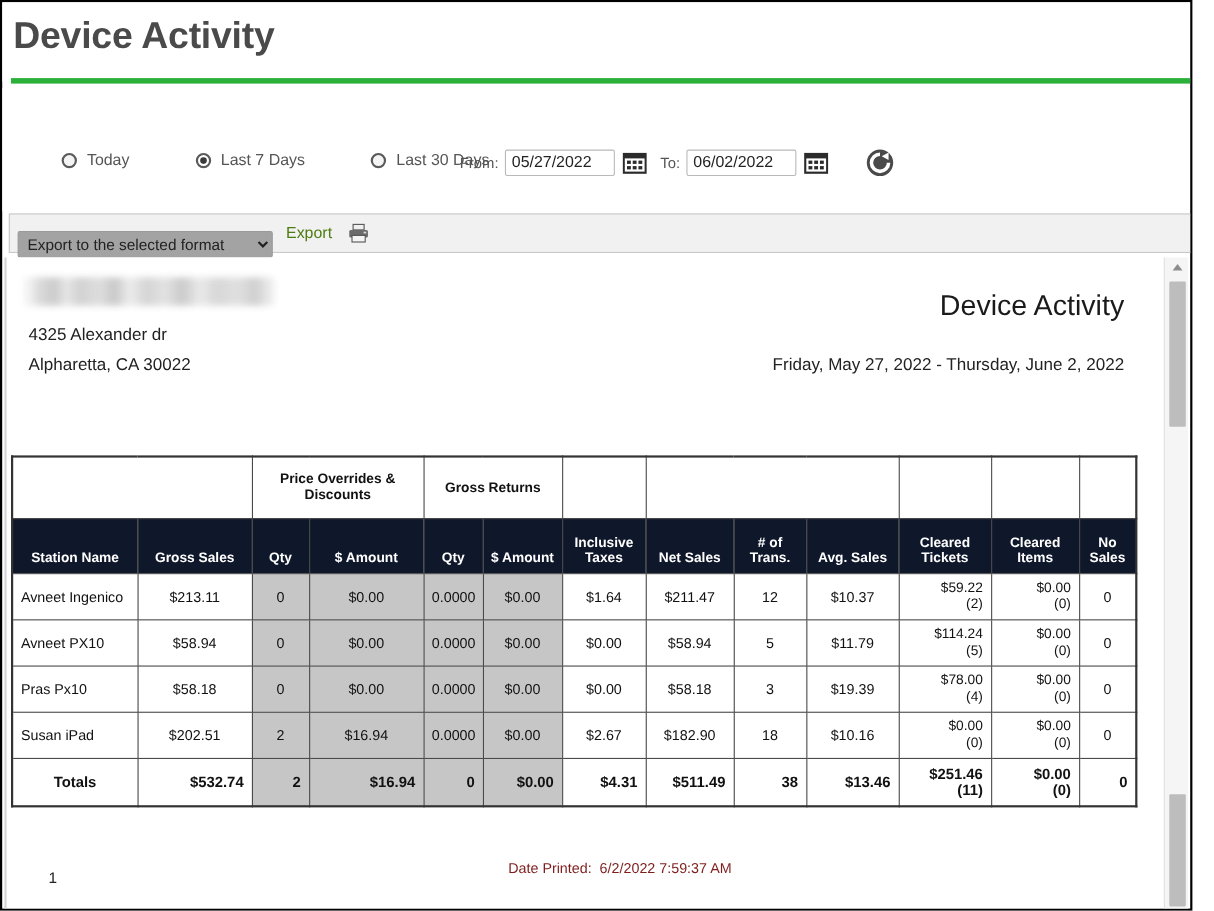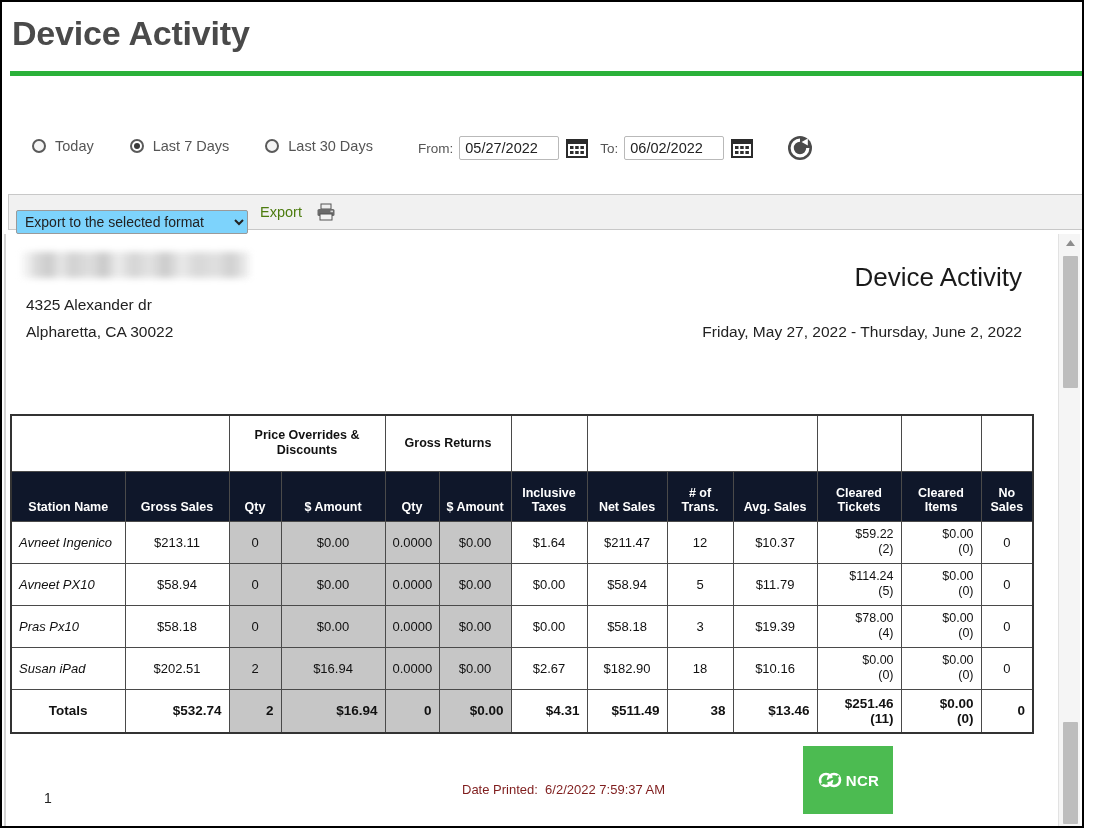--- a/index.html
+++ b/index.html
@@ -48,20 +48,21 @@
   .radio-group {
     position: absolute;
     left: 30px; top: 58px;
     display: flex; align-items: center;
     gap: 0px;
   }
   .radio-item {
     display: flex; align-items: center;
     margin-right: 36px;
     cursor: pointer;
+    margin-left: 24px;
   }
   .radio-dot {
     width: 14px; height: 14px;
     border-radius: 50%;
     border: 2px solid #5a5a5a;
     background: #f4f4f4;
     display: inline-block;
     position: relative;
     margin-right: 9px;
     flex: 0 0 auto;
@@ -125,21 +126,21 @@
     display: flex; align-items: center;
     padding-left: 7px;
   }
   .export-select {
     font-family: "Liberation Sans", sans-serif;
     font-size: 14px;
     color: #222222;
     height: 24px;
     padding: 1px 4px;
     border: 1px solid #9a9a9a;
-    background: #7dd3fc;
+    background: #a3a3a3;
     border-radius: 2px;
     width: 232px;
     margin-top: 19px;
   }
   .export-link {
     font-size: 14.5px;
     color: #4d7c0f;
     margin-left: 12px;
     cursor: pointer;
   }
@@ -231,21 +232,21 @@
     color: #ffffff;
     font-weight: bold;
     height: 50px;
     text-align: center;
     line-height: 14px;
     vertical-align: bottom;
     padding: 0 3px 7px 3px;
     font-size: 12.5px;
   }
   tr.data-row td { height: 42px; padding: 0 7px; }
-  tr.data-row td.station { text-align: left; font-size: 13px; font-style: italic; }
+  tr.data-row td.station { text-align: left; font-size: 13px; }
   tr.data-row td.num { text-align: center; font-size: 13px; }
   td.shaded { background: #c6c6c6; }
   td.twoline { text-align: right; line-height: 15px; font-size: 13px; padding: 2px 7px; }
   tr.totals-row td {
     height: 44px;
     font-weight: bold;
     font-size: 13.5px;
     padding: 0 7px;
   }
   tr.totals-row td.station { text-align: center; }
@@ -563,28 +564,20 @@
             <td class="num">0</td>
           </tr>
         </tbody>
           </table>
       </div>
 
       <div class="page-num">1</div>
       <div class="date-printed">
         <span>Date Printed:</span>&nbsp;&nbsp;<span>6/2/2022 7:59:37 AM</span>
       </div>
-      <div class="ncr-logo">
-        <svg width="26" height="20" viewBox="0 0 26 20">
-          <circle cx="9" cy="10" r="6" fill="none" stroke="#ffffff" stroke-width="2.6"></circle>
-          <circle cx="17" cy="10" r="6" fill="none" stroke="#ffffff" stroke-width="2.6"></circle>
-          <path d="M4 14 L22 6" stroke="#4cbb51" stroke-width="2.2"></path>
-        </svg>
-        <span class="ncr-text">NCR</span>
-      </div>
 
     </div>
   </div>
 
   <div class="vscroll">
     <div class="arrow-up">
       <svg width="11" height="8" viewBox="0 0 11 8">
           <polygon points="5.5,1 10,7 1,7" fill="#8d8d8d"></polygon>
         </svg>
     </div>

